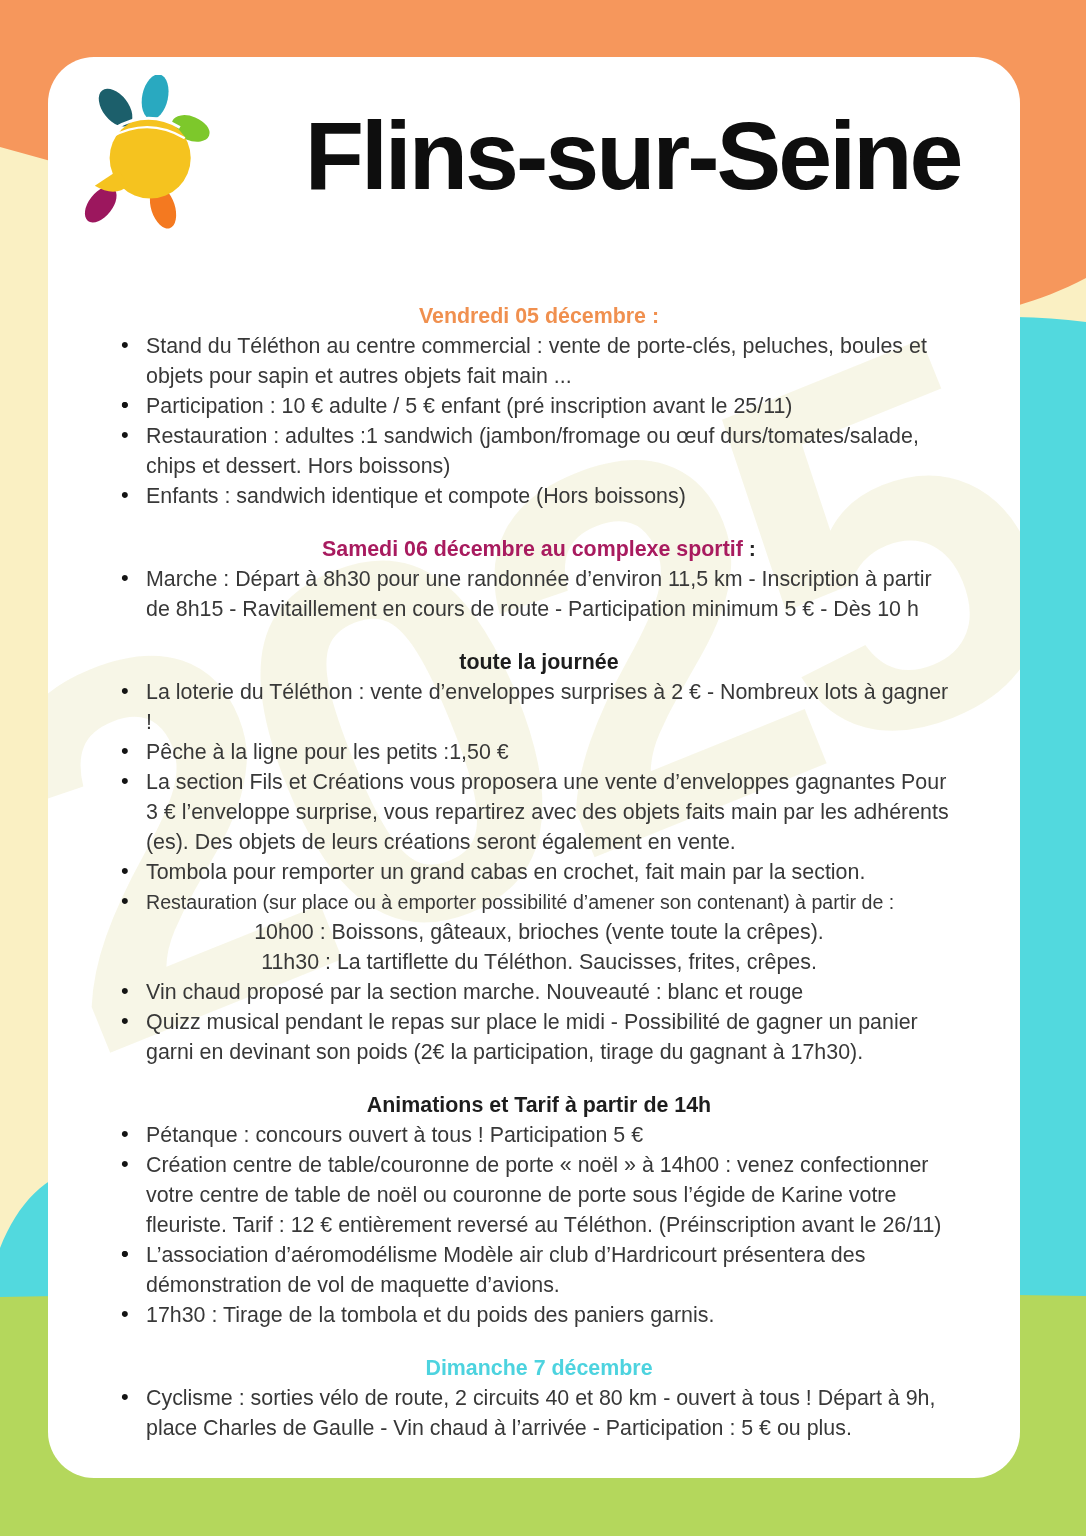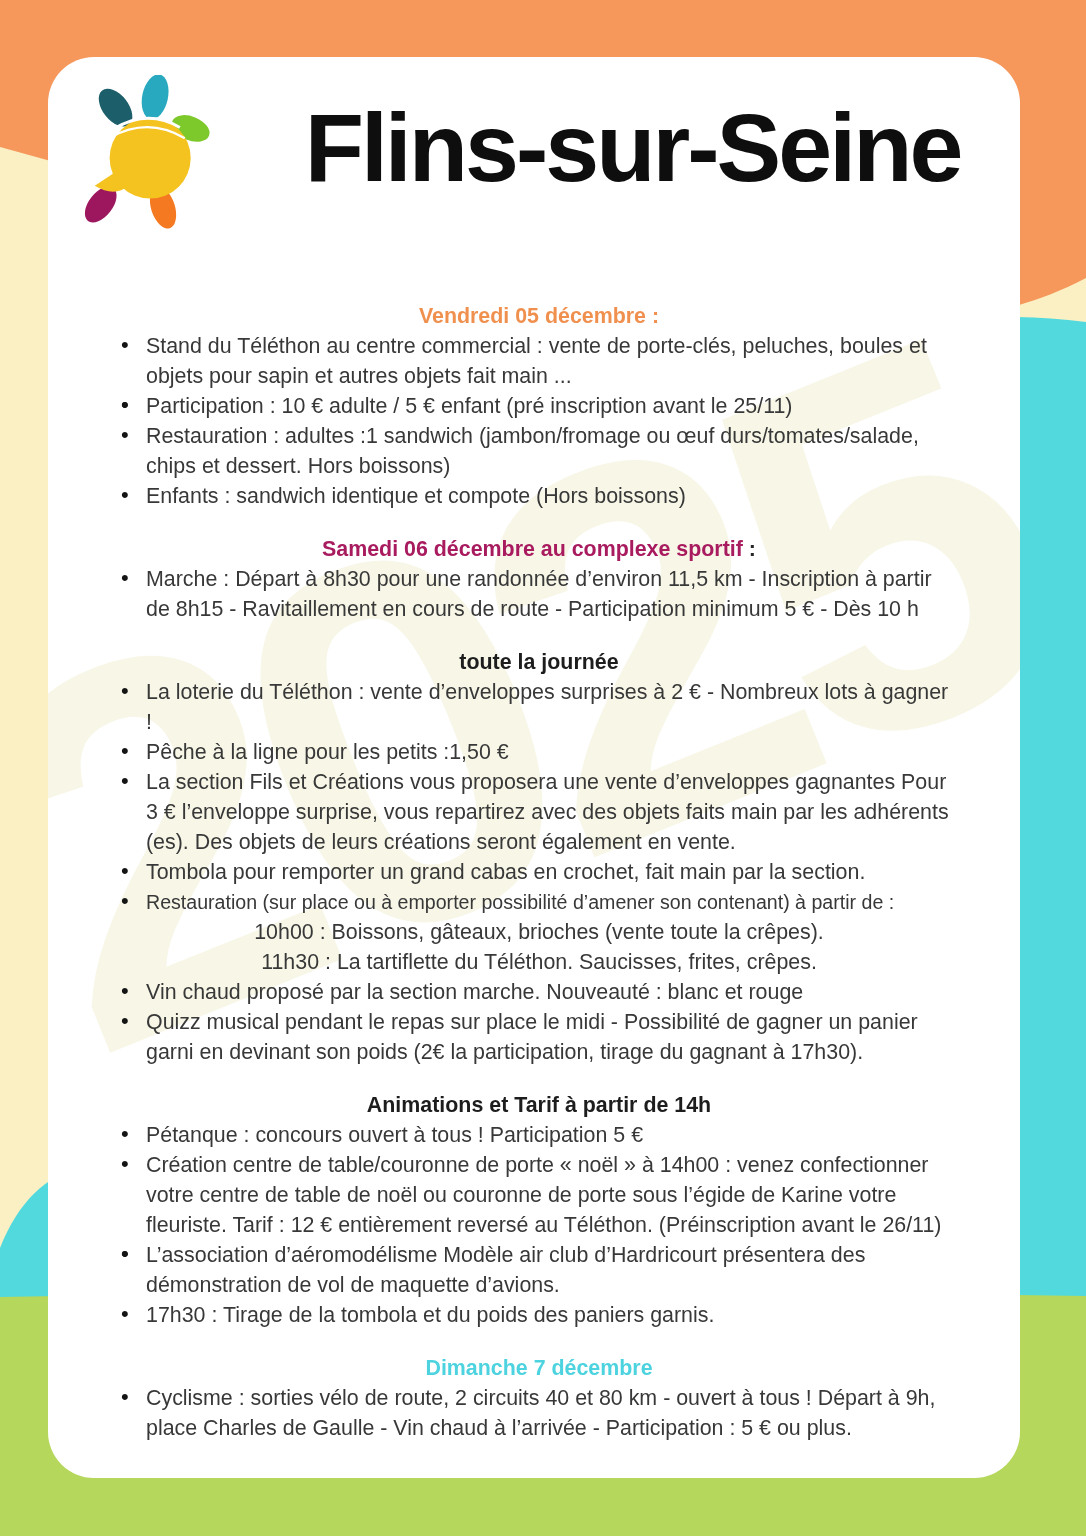--- a/index.html
+++ b/index.html
@@ -26,21 +26,21 @@
   }
   .card-head{position:absolute;left:0;top:0;width:100%;height:210px;z-index:2;}
   .logo{position:absolute;left:22px;top:18px;width:190px;height:178px;}
   .f-ly{fill:var(--logo-yellow);}
   .f-lt{fill:var(--logo-teal-dark);}
   .f-lc{fill:var(--logo-cyan);}
   .f-lg{fill:var(--logo-green);}
   .f-lm{fill:var(--logo-magenta);}
   .f-lo{fill:var(--logo-orange);}
   h1.title{
-    position:absolute;left:215px;right:18px;top:40px;margin:0;
+    position:absolute;left:215px;right:18px;top:40px;margin:8px;
     text-align:center;font-size:97px;font-weight:900;letter-spacing:-3px;
     color:var(--title-ink);line-height:1.05;white-space:nowrap;
   }
 
   .content{
     position:absolute;left:70px;top:221px;width:842px;z-index:2;
     font-size:21.4px;line-height:30px;color:var(--body-ink);
   }
   .h{text-align:center;font-weight:bold;margin-top:23px;}
   .h-orange{color:var(--heading-orange);}

